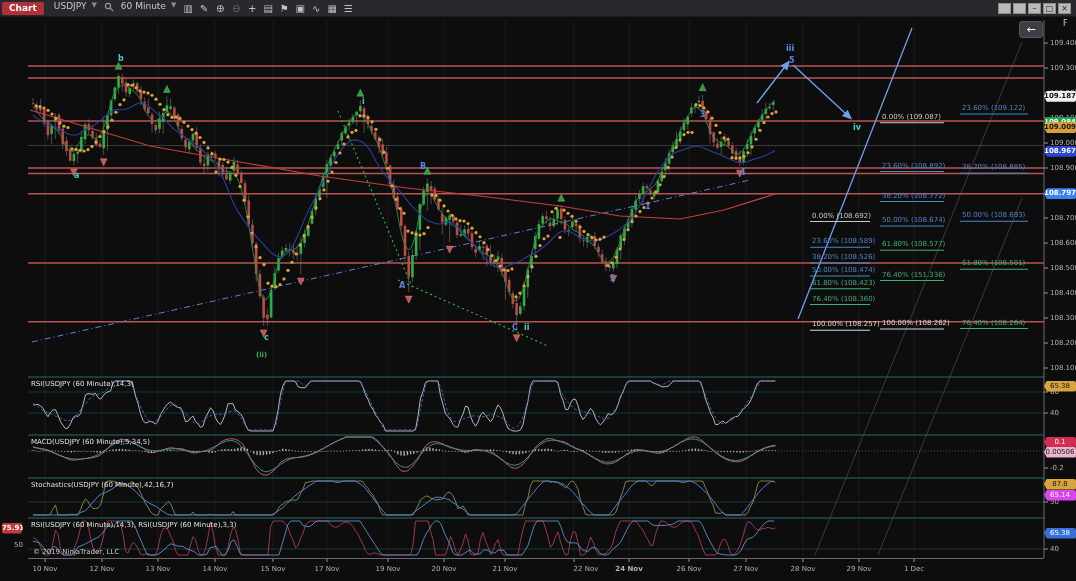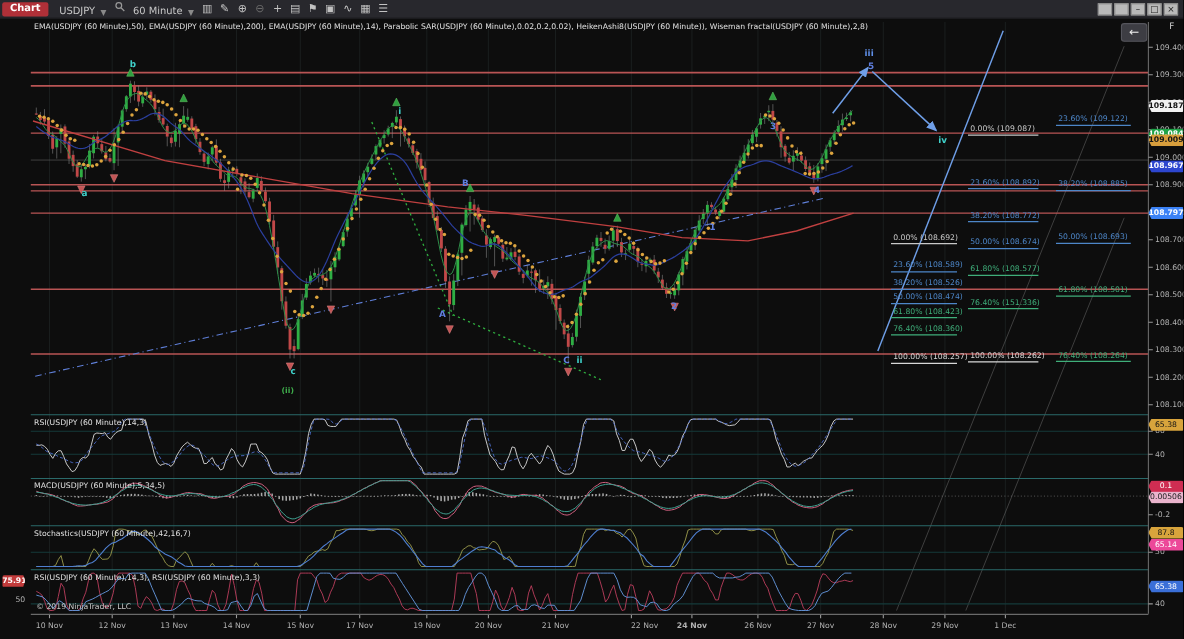--- a/index.html
+++ b/index.html
@@ -1,21 +1,21 @@
 <!DOCTYPE html>
 <html><head>
 <meta charset="utf-8">
 <style>
   html,body{margin:0;padding:0;background:#000;}
   *{box-sizing:border-box;font-family:"DejaVu Sans",sans-serif;}
   #win{position:relative;width:1076px;height:581px;background:#0d0d0d;overflow:hidden;}
   
   #titlebar{position:absolute;left:0;top:0;width:1076px;height:17px;background:#28282d;border-bottom:1px solid #1a1a1d;display:flex;align-items:center;z-index:30;}
   .chart-btn{background:#b03038;color:#fff;font-size:9px;font-weight:bold;padding:1px 7px;border-radius:2px;margin:0 6px 0 2px;line-height:11px;}
-  .dd{display:flex;align-items:flex-end;color:#c8c8c8;font-size:9px;padding:0 4px;height:15px;cursor:default;}
+  .dd{display:flex;align-items:flex-start;color:#c8c8c8;font-size:9px;padding:0 4px;height:15px;cursor:default;}
   .dd .chev{color:#8a8a8a;font-size:7px;margin-left:5px;}
   .tb-ico{color:#c2c2c2;font-size:10px;width:16px;text-align:center;line-height:15px;}
   .tb-ico.dim{color:#6a6a6a;}
   .spacer{flex:1;}
   .winbtn{width:13px;height:11px;background:#b9b9b9;border:1px solid #8c8c8c;color:#222;font-size:8px;line-height:9px;text-align:center;margin-right:2px;}
   
   #labels{position:absolute;left:0;top:0;width:1076px;height:581px;pointer-events:none;z-index:20;}
   .abs{position:absolute;white-space:nowrap;}
   .hdr{font-size:7px;color:#e2e2e2;letter-spacing:0;}
   .pl{font-size:7px;color:#e0e0e0;}
@@ -1038,21 +1038,20 @@
       <line x1="1044" y1="343.0000000000007" x2="1048" y2="343.0000000000007" stroke="#999" stroke-width="1"></line>
       <line x1="1044" y1="368.00000000000284" x2="1048" y2="368.00000000000284" stroke="#999" stroke-width="1"></line>
       <line x1="1044" y1="392" x2="1048" y2="392" stroke="#999" stroke-width="1"></line>
       <line x1="1044" y1="413" x2="1048" y2="413" stroke="#999" stroke-width="1"></line>
       <line x1="1044" y1="468" x2="1048" y2="468" stroke="#999" stroke-width="1"></line>
       <line x1="1044" y1="502" x2="1048" y2="502" stroke="#999" stroke-width="1"></line>
       <line x1="1044" y1="549" x2="1048" y2="549" stroke="#999" stroke-width="1"></line>
     </svg>
 
   <div id="labels">
-    <div class="abs hdr" style="left:31px;top:20px;">EMA(USDJPY (60 Minute),50), EMA(USDJPY (60 Minute),200), EMA(USDJPY (60 Minute),14), Parabolic SAR(USDJPY (60 Minute),0.02,0.2,0.02), HeikenAshi8(USDJPY (60 Minute)), Wiseman fractal(USDJPY (60 Minute),2,8)</div>
     <div class="abs fcorner" style="left:1063px;top:19px;">F</div>
     <div class="abs pl" style="left:31px;top:380px;">RSI(USDJPY (60 Minute),14,3)</div>
     <div class="abs pl" style="left:31px;top:438px;">MACD(USDJPY (60 Minute),5,34,5)</div>
     <div class="abs pl" style="left:31px;top:481px;">Stochastics(USDJPY (60 Minute),42,16,7)</div>
     <div class="abs pl" style="left:31px;top:520.5px;">RSI(USDJPY (60 Minute),14,3), RSI(USDJPY (60 Minute),3,3)</div>
     <div class="abs pl" style="left:33px;top:548px;color:#c8c8c8;">© 2019 NinjaTrader, LLC</div>
     <div id="genlabels">
         <div class="abs tick" style="left: 1050px; top: 38.5px;">109.400</div>
         <div class="abs tick" style="left: 1050px; top: 63.5px;">109.300</div>
         <div class="abs tick" style="left: 1050px; top: 88.5px;">109.200</div>
@@ -1073,21 +1072,21 @@
         <div class="abs tag" style="left: 1044px; width: 32px; top: 145.75px; background: rgb(45, 70, 207); color: rgb(255, 255, 255);">108.967</div>
         <div class="abs tag" style="left: 1044px; width: 32px; top: 188.25px; background: #3b82f6; color: rgb(255, 255, 255);">108.797</div>
         <div class="abs tick" style="left: 1050px; top: 387.5px;">60</div>
         <div class="abs tick" style="left: 1050px; top: 408.5px;">40</div>
         <div class="abs tag" style="left: 1044px; width: 32px; top: 380.5px; background: rgb(216, 164, 60); color: rgb(21, 21, 21); font-weight: normal;">65.38</div>
         <div class="abs tick" style="left: 1050px; top: 463.5px;">-0.2</div>
         <div class="abs tag" style="left: 1044px; width: 32px; top: 436.5px; background: rgb(207, 45, 82); color: rgb(255, 255, 255); font-weight: normal;">0.1</div>
         <div class="abs tag" style="left: 1044px; width: 32px; top: 446.5px; background: rgb(234, 180, 205); color: rgb(34, 34, 34); font-weight: normal;">0.00506</div>
         <div class="abs tick" style="left: 1050px; top: 497.5px;">50</div>
         <div class="abs tag" style="left: 1044px; width: 32px; top: 478.5px; background: rgb(216, 164, 60); color: rgb(21, 21, 21); font-weight: normal;">87.8</div>
-        <div class="abs tag" style="left: 1044px; width: 32px; top: 489.5px; background: #ec4899; color: rgb(255, 255, 255); font-weight: normal;">65.14</div>
+        <div class="abs tag" style="left: 1044px; width: 32px; top: 489.5px; background: #d946ef; color: rgb(255, 255, 255); font-weight: normal;">65.14</div>
         <div class="abs tick" style="left: 1050px; top: 544.5px;">40</div>
         <div class="abs tag" style="left: 1044px; width: 32px; top: 527.5px; background: rgb(58, 111, 216); color: rgb(255, 255, 255); font-weight: normal;">65.38</div>
         <div class="abs tag tagL" style="left: 2px; width: 21px; top: 522.5px; background: rgb(194, 59, 59); color: rgb(255, 255, 255);">75.91</div>
         <div class="abs tick" style="left: 14px; top: 540.5px;">50</div>
         <div class="abs date" style="left: 45px; top: 565px;">10 Nov</div>
         <div class="abs date" style="left: 102px; top: 565px;">12 Nov</div>
         <div class="abs date" style="left: 158px; top: 565px;">13 Nov</div>
         <div class="abs date" style="left: 215px; top: 565px;">14 Nov</div>
         <div class="abs date" style="left: 273px; top: 565px;">15 Nov</div>
         <div class="abs date" style="left: 327px; top: 565px;">17 Nov</div>

